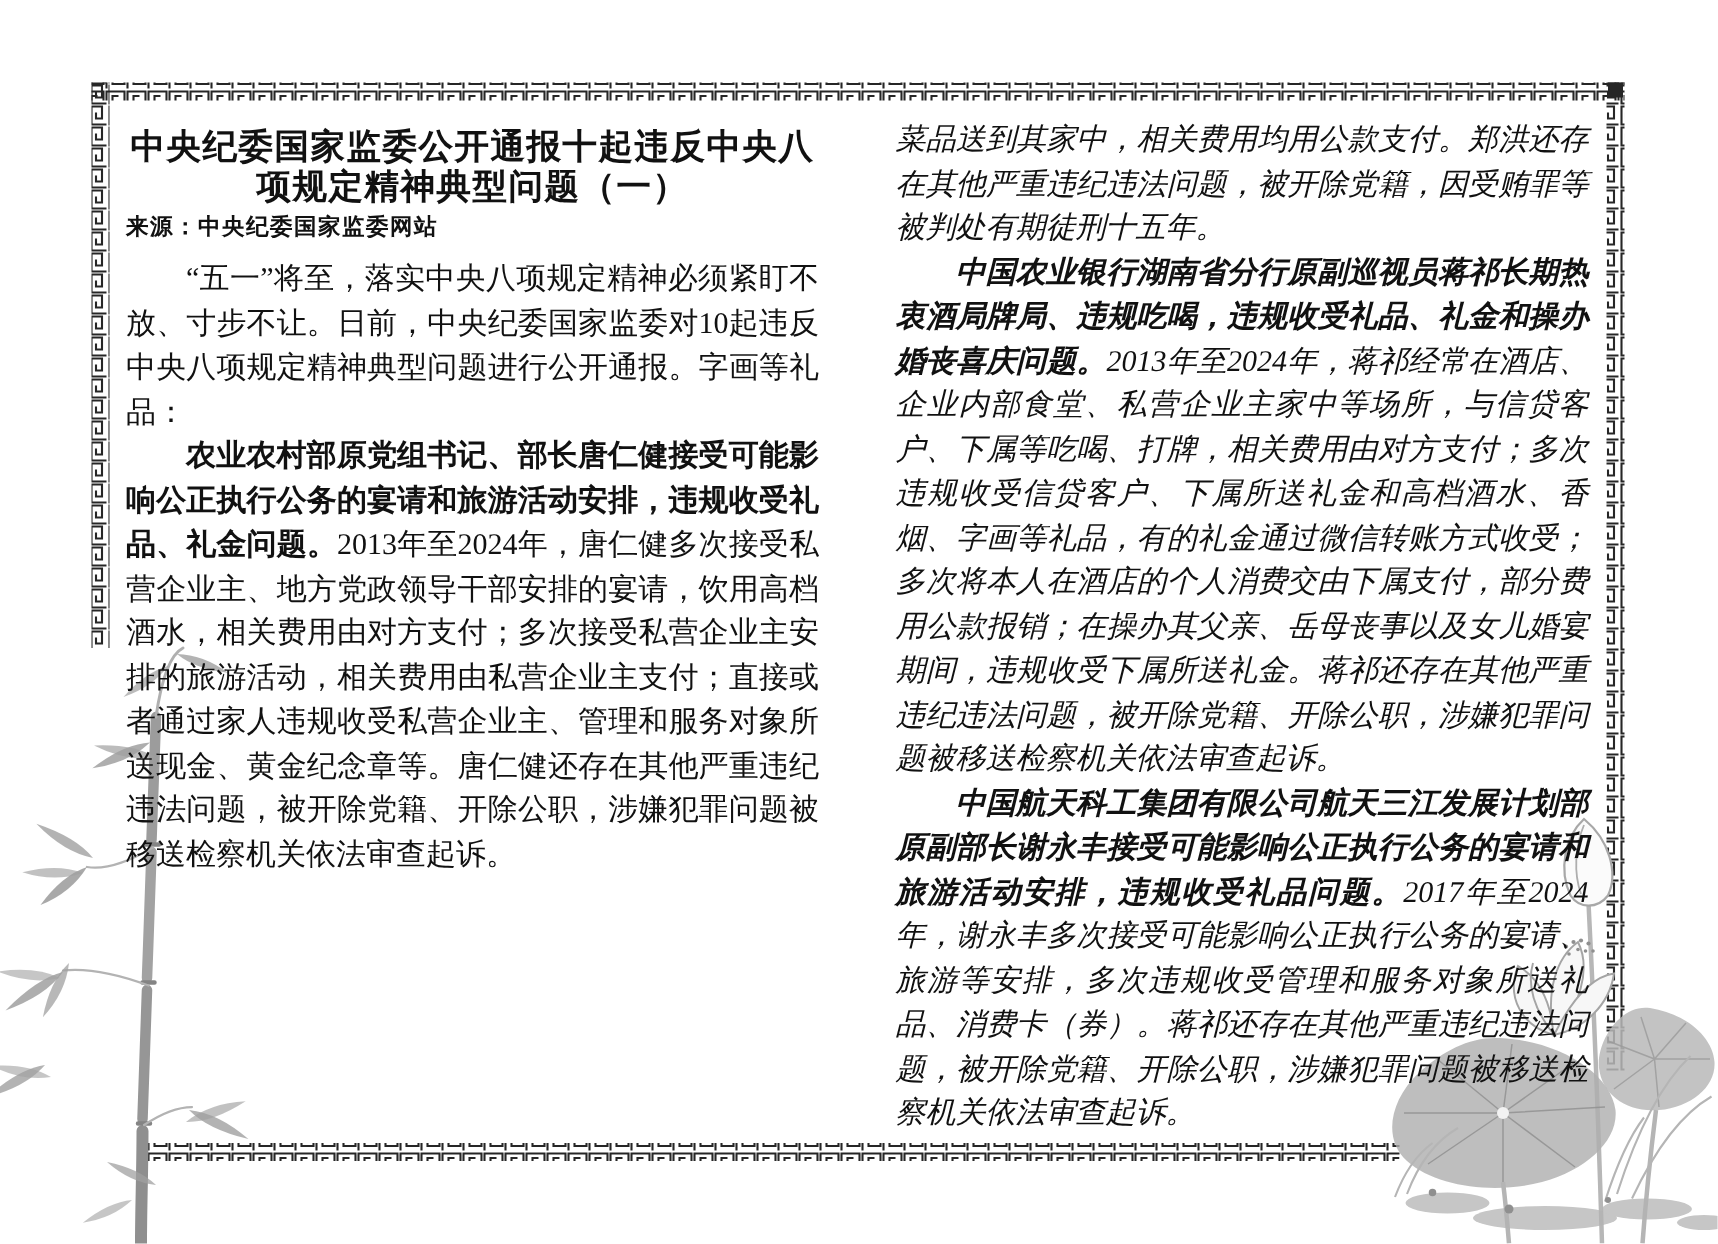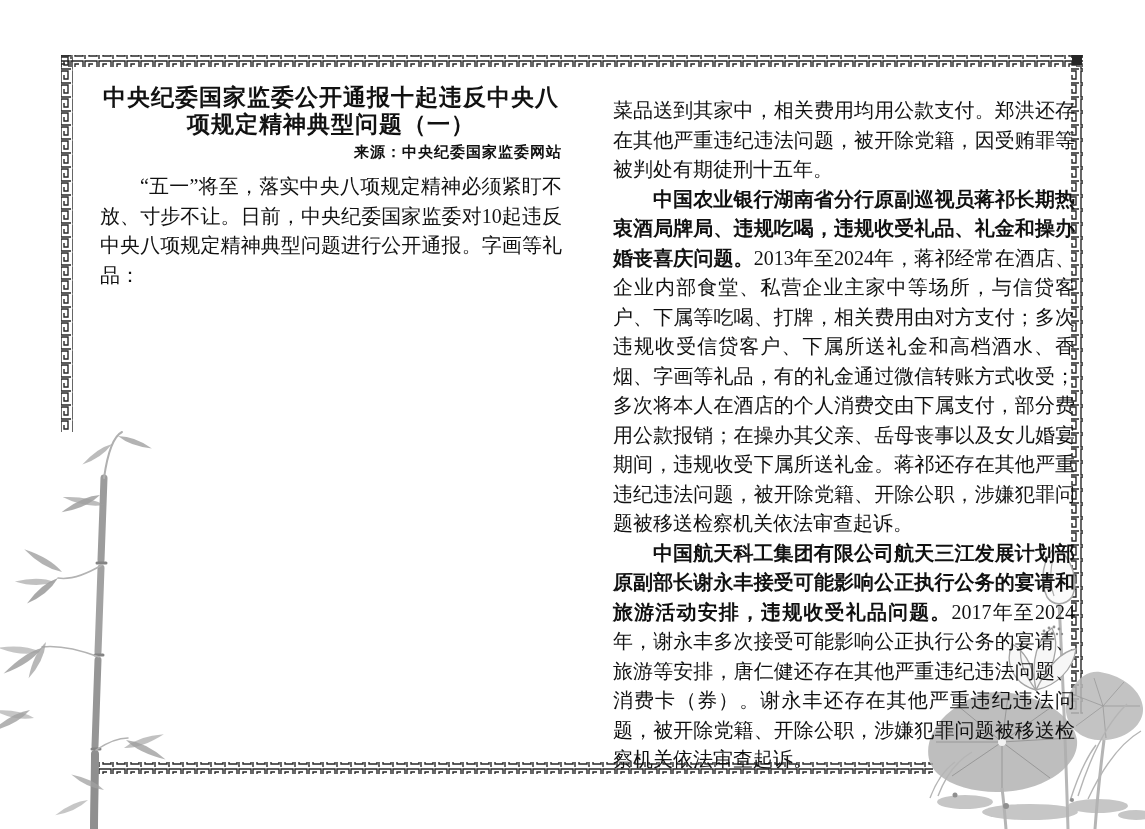--- a/index.html
+++ b/index.html
@@ -5,30 +5,30 @@
   html,body{margin:0;padding:0;}
   body{
     width:1145px;height:829px;position:relative;overflow:hidden;
     background:#ffffff;
     font-family:"Liberation Serif","DejaVu Serif",serif;
     color:#111;
   }
   .layer{position:absolute;left:0;top:0;pointer-events:none;}
   .border-layer{z-index:1;}
   .decor-layer{z-index:2;}
-  .col{position:absolute;margin-left:16px;}
+  .col{position:absolute;}
   .col-left{left:84px;top:84px;width:462px;z-index:3;}
-  .col-right{left:597px;top:96px;width:462px;z-index:3;}
+  .col-right{left:597px;top:79px;width:462px;z-index:3;font-style:italic;}
   h1.doc-title{
     margin:0;font-size:23px;line-height:27px;font-weight:bold;
     text-align:center;letter-spacing:1px;
   }
   .doc-source{
     margin-top:5px;font-size:15px;line-height:19px;font-weight:bold;
-    text-align:right;letter-spacing:1px;
+    text-align:left;letter-spacing:1px;
   }
   .paras{margin-top:10px;}
   .col-right .paras{margin-top:0;}
   p.para{
     margin:0;font-size:20px;line-height:29.5px;
     text-align:justify;text-justify:inter-ideograph;
     word-break:break-all;
   }
   p.para.indent{text-indent:2em;}
   p.para .lead{font-weight:bold;}
@@ -143,22 +143,23 @@
         <circle cx="1072" cy="800" r="2"></circle>
     </g>
   </g>
 </svg>
 
 <div class="col col-left">
   <h1 class="doc-title">中央纪委国家监委公开通报十起违反中央八项规定精神典型问题（一）</h1>
   <div class="doc-source">来源：中央纪委国家监委网站</div>
   <div class="paras">
       <p class="para indent"><span>“五一”将至，落实中央八项规定精神必须紧盯不放、寸步不让。日前，中央纪委国家监委对10起违反中央八项规定精神典型问题进行公开通报。字画等礼品：</span></p>
+      <p class="para indent"><span class="lead">农业农村部原党组书记、部长唐仁健接受可能影响公正执行公务的宴请和旅游活动安排，违规收受礼品、礼金问题。</span><span>2013年至2024年，唐仁健多次接受私营企业主、地方党政领导干部安排的宴请，饮用高档酒水，相关费用由对方支付；多次接受私营企业主安排的旅游活动，相关费用由私营企业主支付；直接或者通过家人违规收受私营企业主、管理和服务对象所送现金、黄金纪念章等。唐仁健还存在其他严重违纪违法问题，被开除党籍、开除公职，涉嫌犯罪问题被移送检察机关依法审查起诉。</span></p>
     </div>
 </div>
 
 <div class="col col-right">
   <div class="paras">
       <p class="para"><span>菜品送到其家中，相关费用均用公款支付。郑洪还存在其他严重违纪违法问题，被开除党籍，因受贿罪等被判处有期徒刑十五年。</span></p>
       <p class="para indent"><span class="lead">中国农业银行湖南省分行原副巡视员蒋祁长期热衷酒局牌局、违规吃喝，违规收受礼品、礼金和操办婚丧喜庆问题。</span><span>2013年至2024年，蒋祁经常在酒店、企业内部食堂、私营企业主家中等场所，与信贷客户、下属等吃喝、打牌，相关费用由对方支付；多次违规收受信贷客户、下属所送礼金和高档酒水、香烟、字画等礼品，有的礼金通过微信转账方式收受；多次将本人在酒店的个人消费交由下属支付，部分费用公款报销；在操办其父亲、岳母丧事以及女儿婚宴期间，违规收受下属所送礼金。蒋祁还存在其他严重违纪违法问题，被开除党籍、开除公职，涉嫌犯罪问题被移送检察机关依法审查起诉。</span></p>
-      <p class="para indent"><span class="lead">中国航天科工集团有限公司航天三江发展计划部原副部长谢永丰接受可能影响公正执行公务的宴请和旅游活动安排，违规收受礼品问题。</span><span>2017年至2024年，谢永丰多次接受可能影响公正执行公务的宴请、旅游等安排，唐仁健还存在其他严重违纪违法问题、消费卡（券）。谢永丰还存在其他严重违纪违法问题，被开除党籍、开除公职，涉嫌犯罪问题被移送检察机关依法审查起诉。</span></p>
+      <p class="para indent"><span class="lead">中国航天科工集团有限公司航天三江发展计划部原副部长谢永丰接受可能影响公正执行公务的宴请和旅游活动安排，违规收受礼品问题。</span><span>2017年至2024年，谢永丰多次接受可能影响公正执行公务的宴请、旅游等安排，多次违规收受管理和服务对象所送礼品、消费卡（券）。蒋祁还存在其他严重违纪违法问题，被开除党籍、开除公职，涉嫌犯罪问题被移送检察机关依法审查起诉。</span></p>
     </div>
 </div>
 
 </body></html>

